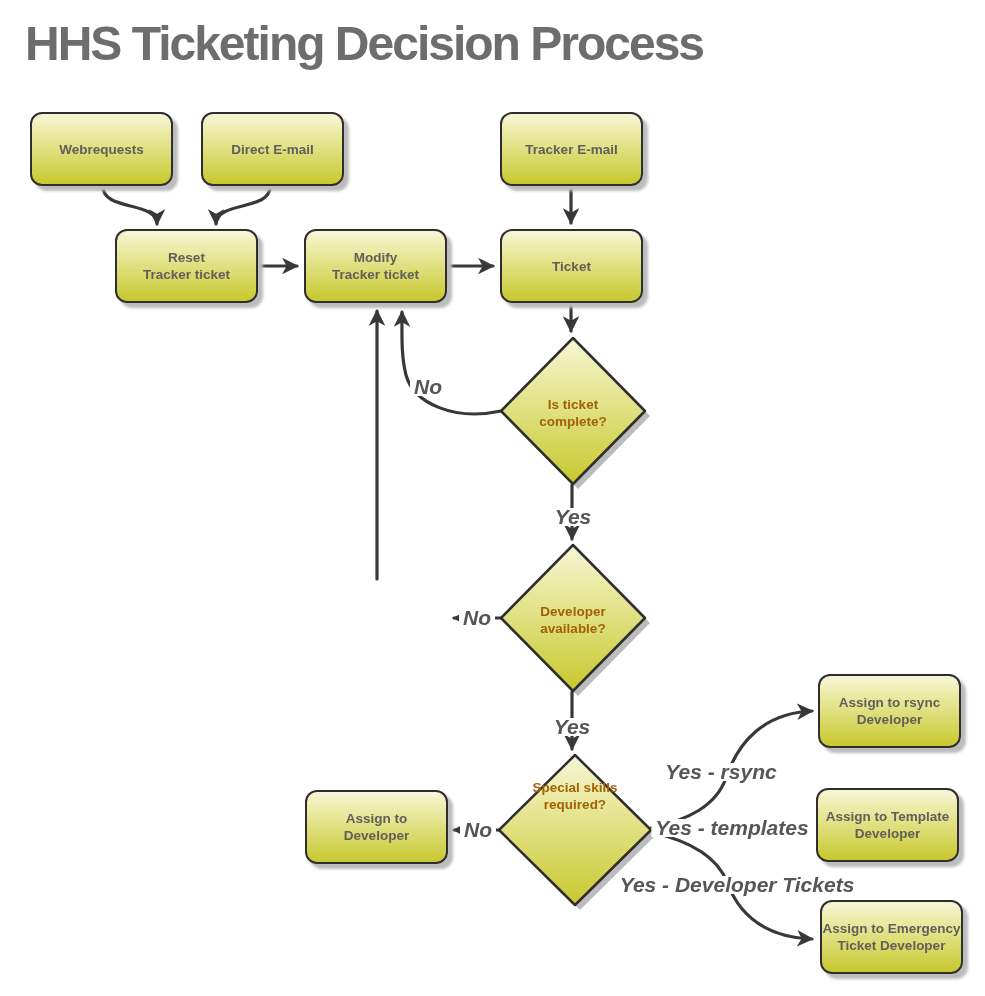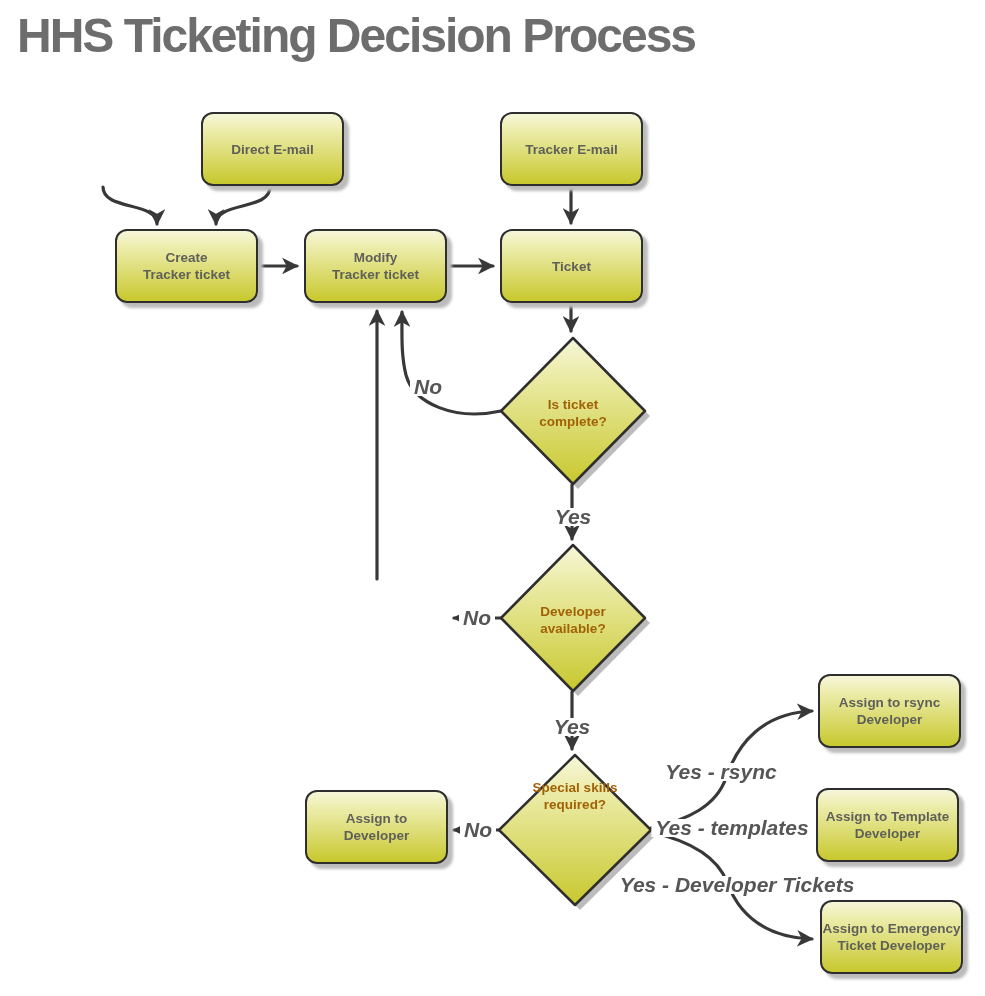--- a/index.html
+++ b/index.html
@@ -1,21 +1,21 @@
 <!DOCTYPE html>
 <html><head>
 <meta charset="utf-8">
 <style>
   html,body{margin:0;padding:0;background:#ffffff;}
   #canvas{
     position:relative;width:985px;height:996px;background:#ffffff;overflow:hidden;
     font-family:"Liberation Sans","DejaVu Sans",sans-serif;
   }
   #title{
-    position:absolute;left:17px;top:8px;margin:0;
+    position:absolute;left:17px;top:8px;margin:8px;
     font-size:48px;font-weight:bold;letter-spacing:-2px;color:#6d6d6d;
     white-space:nowrap;
   }
   svg.layer{position:absolute;left:0;top:0;}
   .pnode{
     position:absolute;width:143px;height:74px;box-sizing:border-box;
     border:2.5px solid #2e2e2e;border-radius:12px;
     background:linear-gradient(180deg,#f6f6da 0%,#ededae 22%,#c8c82e 100%);
     box-shadow:5px 5px 3px #bcbcbc;
     display:flex;align-items:center;justify-content:center;text-align:center;
@@ -87,28 +87,31 @@
     <g>
       <polygon points="578,343 650,416 578,489 506,416" fill="#bcbcbc"></polygon>
       <polygon points="573,338 645,411 573,484 501,411" fill="url(#nodeGrad)" stroke="#2e2e2e" stroke-width="2.5" stroke-linejoin="round"></polygon>
       <polygon points="578,550 650,623 578,696 506,623" fill="#bcbcbc"></polygon>
       <polygon points="573,545 645,618 573,691 501,618" fill="url(#nodeGrad)" stroke="#2e2e2e" stroke-width="2.5" stroke-linejoin="round"></polygon>
       <polygon points="580,760 656,835 580,910 504,835" fill="#bcbcbc"></polygon>
       <polygon points="575,755 651,830 575,905 499,830" fill="url(#nodeGrad)" stroke="#2e2e2e" stroke-width="2.5" stroke-linejoin="round"></polygon>
     </g>
   </svg>
 
+  <div class="pnode" style="left:30px;top:112px">
+      <span>Webrequests</span>
+    </div>
   <div class="pnode" style="left:201px;top:112px">
       <span>Direct E-mail</span>
     </div>
   <div class="pnode" style="left:500px;top:112px">
       <span>Tracker E-mail</span>
     </div>
   <div class="pnode" style="left:115px;top:229px">
-      <span>Create
+      <span>Reset
 Tracker ticket</span>
     </div>
   <div class="pnode" style="left:304px;top:229px">
       <span>Modify
 Tracker ticket</span>
     </div>
   <div class="pnode" style="left:500px;top:229px">
       <span>Ticket</span>
     </div>
   <div class="pnode" style="left:305px;top:790px">

